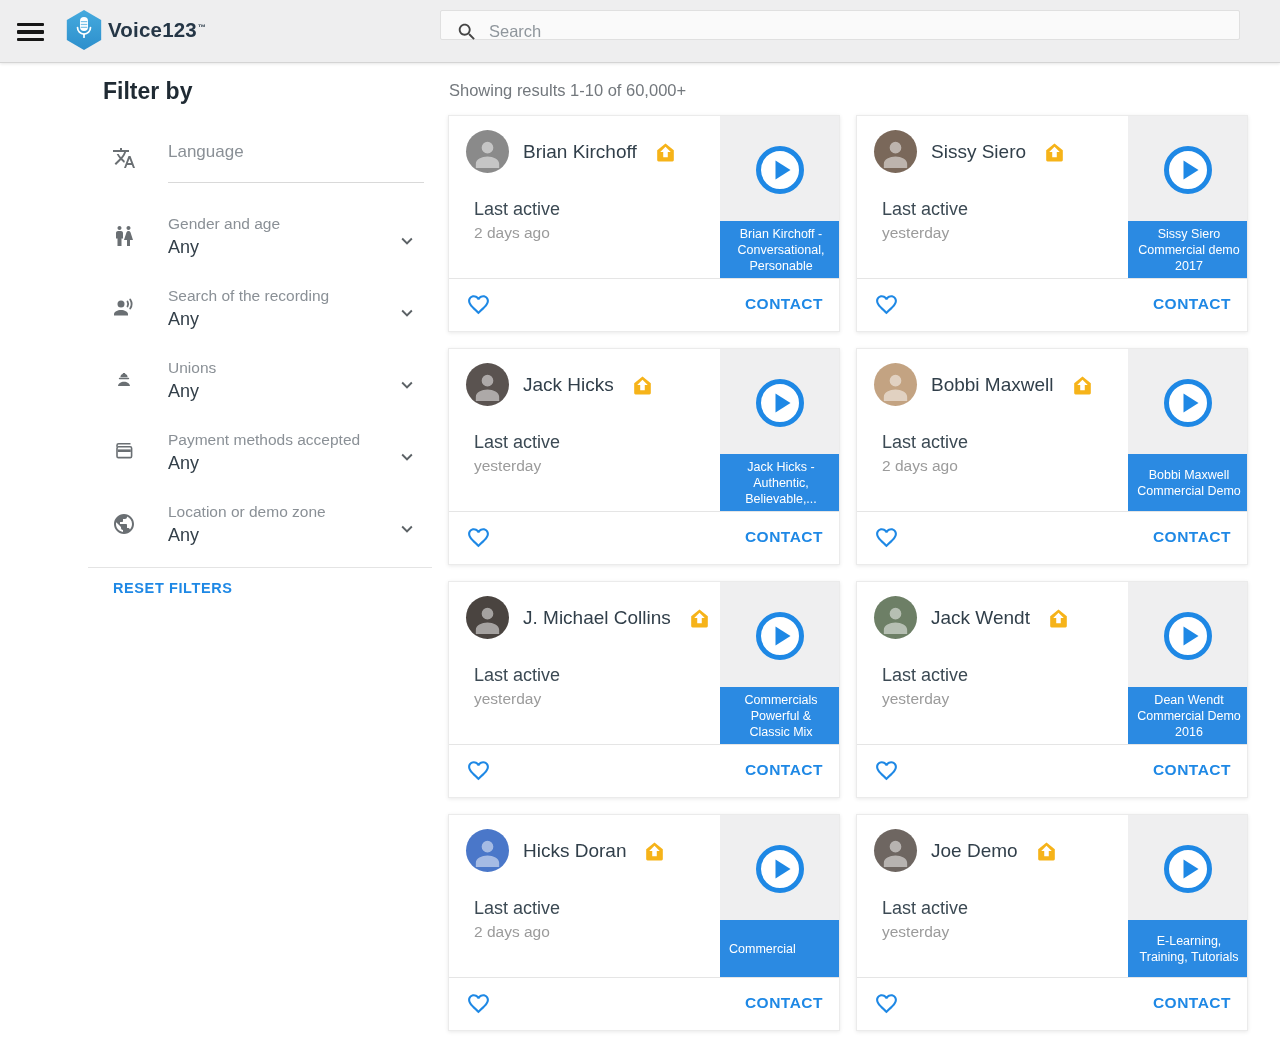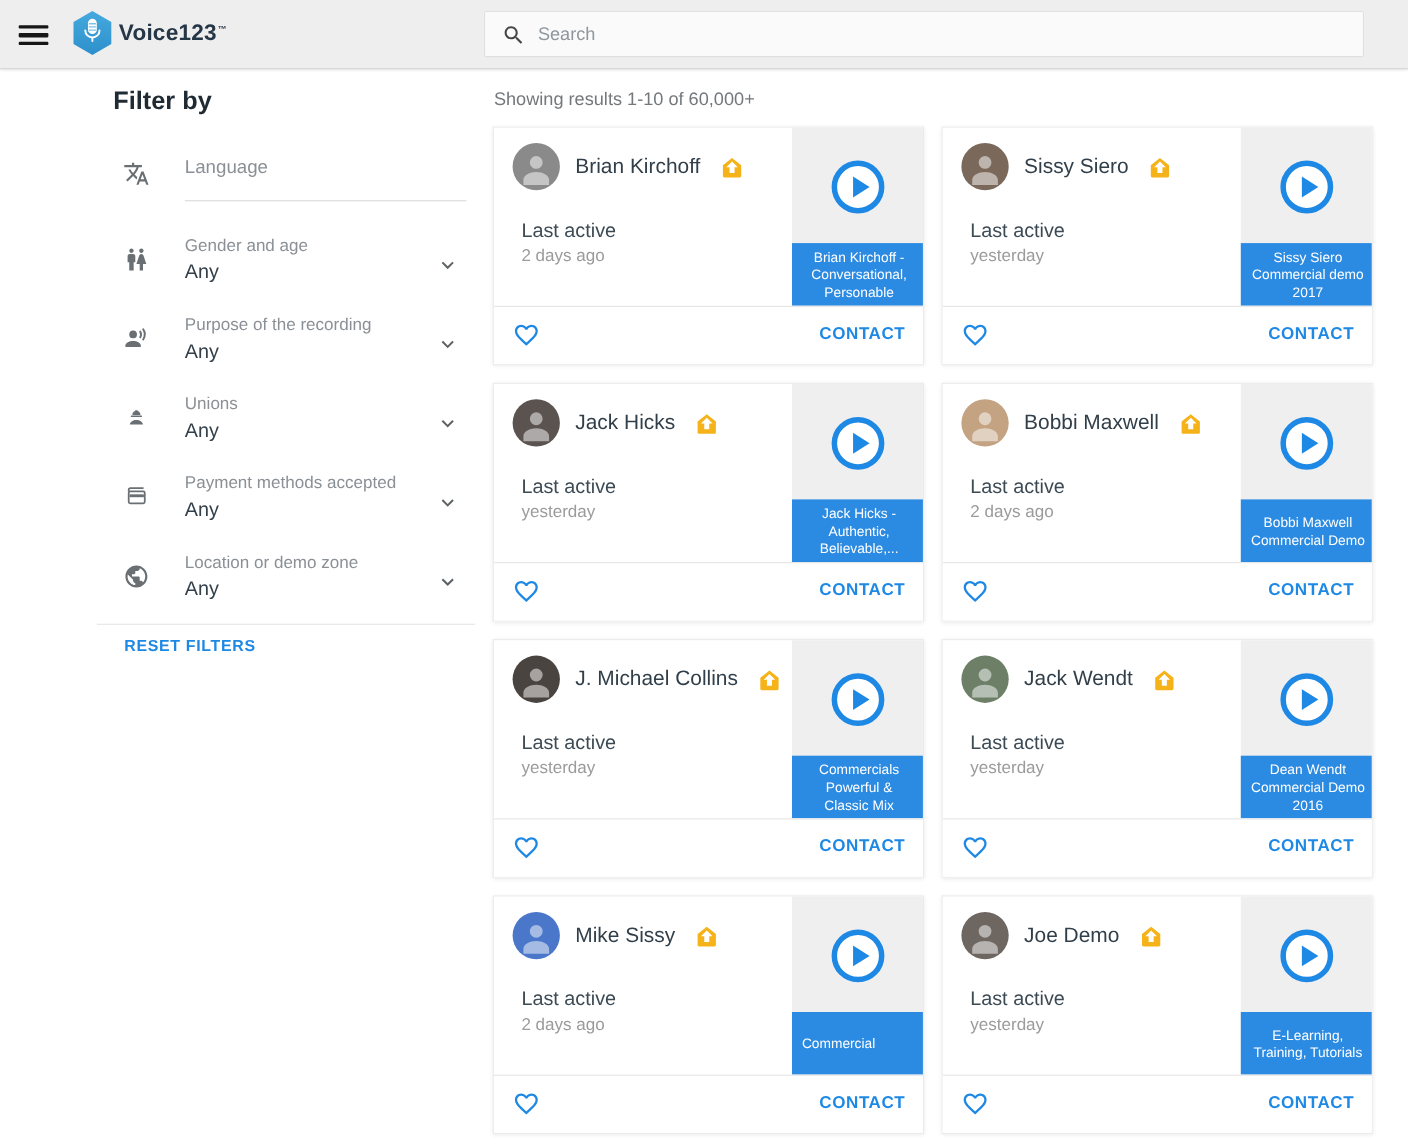--- a/index.html
+++ b/index.html
@@ -11,21 +11,21 @@
   
   #header { position:absolute; left:0; top:0; width:1280px; height:62px;
     background:#eeeeef; box-shadow:0 1px 0 #d4d4d4, 0 2px 3px rgba(0,0,0,.10); z-index:5; }
   .menu-btn { position:absolute; left:14px; top:21px; width:32px; height:22px;
     background:none; border:none; padding:2px 3px; cursor:pointer; }
   .bars { display:flex; flex-direction:column; justify-content:space-between; height:18px; }
   .bars span { display:block; width:27px; height:3.4px; background:#161616; border-radius:1px; }
   .logo { position:absolute; left:64px; top:9px; display:flex; align-items:center; gap:4px; cursor:pointer;text-align:center; }
   .wordmark { font-size:20.5px; font-weight:700; color:#253646; letter-spacing:.2px; }
   .tm { font-size:8px; font-weight:700; color:#253646; position:relative; top:-7px; margin-left:1px; }
-  .searchbox { position:absolute; left:440px; top:10px; width:800px; height:42px;
+  .searchbox { position:absolute; left:440px; top:10px; width:800px; height:30px;
     background:#fafafa; border:1px solid #e0e0e0; border-radius:2px; }
   .searchbox svg { position:absolute; left:15px; top:10px; }
   .searchbox input { position:absolute; left:46px; top:0; width:744px; height:40px; border:none;
     background:transparent; outline:none; font-size:16.5px; color:#333; font-family:inherit; }
   .searchbox input::placeholder { color:#8f969c; opacity:1; }
   
   #sidebar { position:absolute; left:88px; top:62px; width:344px; height:560px; }
   .f-title { position:absolute; left:15px; top:16px; margin:0; font-size:23px; font-weight:700; color:#1f2a33; }
   .lang-icon { position:absolute; left:24px; top:84px; }
   .lang-field { position:absolute; left:80px; top:80px; width:256px; height:42px; cursor:text; }
@@ -122,21 +122,21 @@
       </svg>
   </div>
 
   <div class="f-row r1">
     <svg class="f-icon" width="24" height="24" viewBox="0 0 24 24">
       <circle cx="9" cy="8" r="3.5" fill="#6a6f73"></circle>
       <path fill="#6a6f73" d="M9 14c-3.5 0-7 1.75-7 4v1.5h14V18c0-2.25-3.5-4-7-4z"></path>
       <path d="M15.5 5.5a5 5 0 0 1 0 5" fill="none" stroke="#6a6f73" stroke-width="1.8" stroke-linecap="round"></path>
       <path d="M18.2 3.4a8.6 8.6 0 0 1 0 9.2" fill="none" stroke="#6a6f73" stroke-width="1.8" stroke-linecap="round"></path>
     </svg>
-    <span class="f-label">Purpose of the recording</span>
+    <span class="f-label">Search of the recording</span>
     <span class="f-value">Any</span>
     <svg class="f-chevron" width="22" height="22" viewBox="0 0 24 24">
         <path fill="#5c6266" d="M7.41 8.59 12 13.17l4.59-4.58L18 10l-6 6-6-6z"></path>
       </svg>
   </div>
 
   <div class="f-row r2">
     <svg class="f-icon" width="24" height="24" viewBox="0 0 24 24">
       <path fill="#6a6f73" d="M8.3 9.2a3.8 3.8 0 0 1 2.6-3.55V5h2.2v.65A3.8 3.8 0 0 1 15.7 9.2z"></path>
       <rect x="6.8" y="9.7" width="10.4" height="1.5" rx="0.75" fill="#6a6f73"></rect>
@@ -384,21 +384,21 @@
     </div>
   </div>
 
   <div class="card">
     <div class="avatar" style="background: rgb(74, 119, 201);">
       <svg width="35" height="35" viewBox="0 0 24 24">
         <path fill="rgba(255,255,255,0.5)" d="M12 12a4 4 0 1 0 0-8 4 4 0 0 0 0 8zm0 2c-4 0-8 2-8 5v3h16v-3c0-3-4-5-8-5z"></path>
       </svg>
     </div>
     <div class="name-row">
-      <span class="name">Mike Sissy</span>
+      <span class="name">Hicks Doran</span>
       <svg class="badge" width="21" height="21" viewBox="0 0 24 24">
         <path fill="#f6b319" d="M12 1.8 L21.5 9.3 L21.5 20.7 A1.5 1.5 0 0 1 20 22.2 L4 22.2 A1.5 1.5 0 0 1 2.5 20.7 L2.5 9.3 Z"></path>
         <path fill="#ffffff" d="M12 5.5 L18 11.5 L14.6 11.5 L14.6 17.5 L9.4 17.5 L9.4 11.5 L6 11.5 Z"></path>
       </svg>
     </div>
     <div class="la">Last active</div>
     <div class="la-sub">2 days ago</div>
     <div class="media">
       <button class="play">
         <svg width="50" height="50" viewBox="0 0 50 50">

